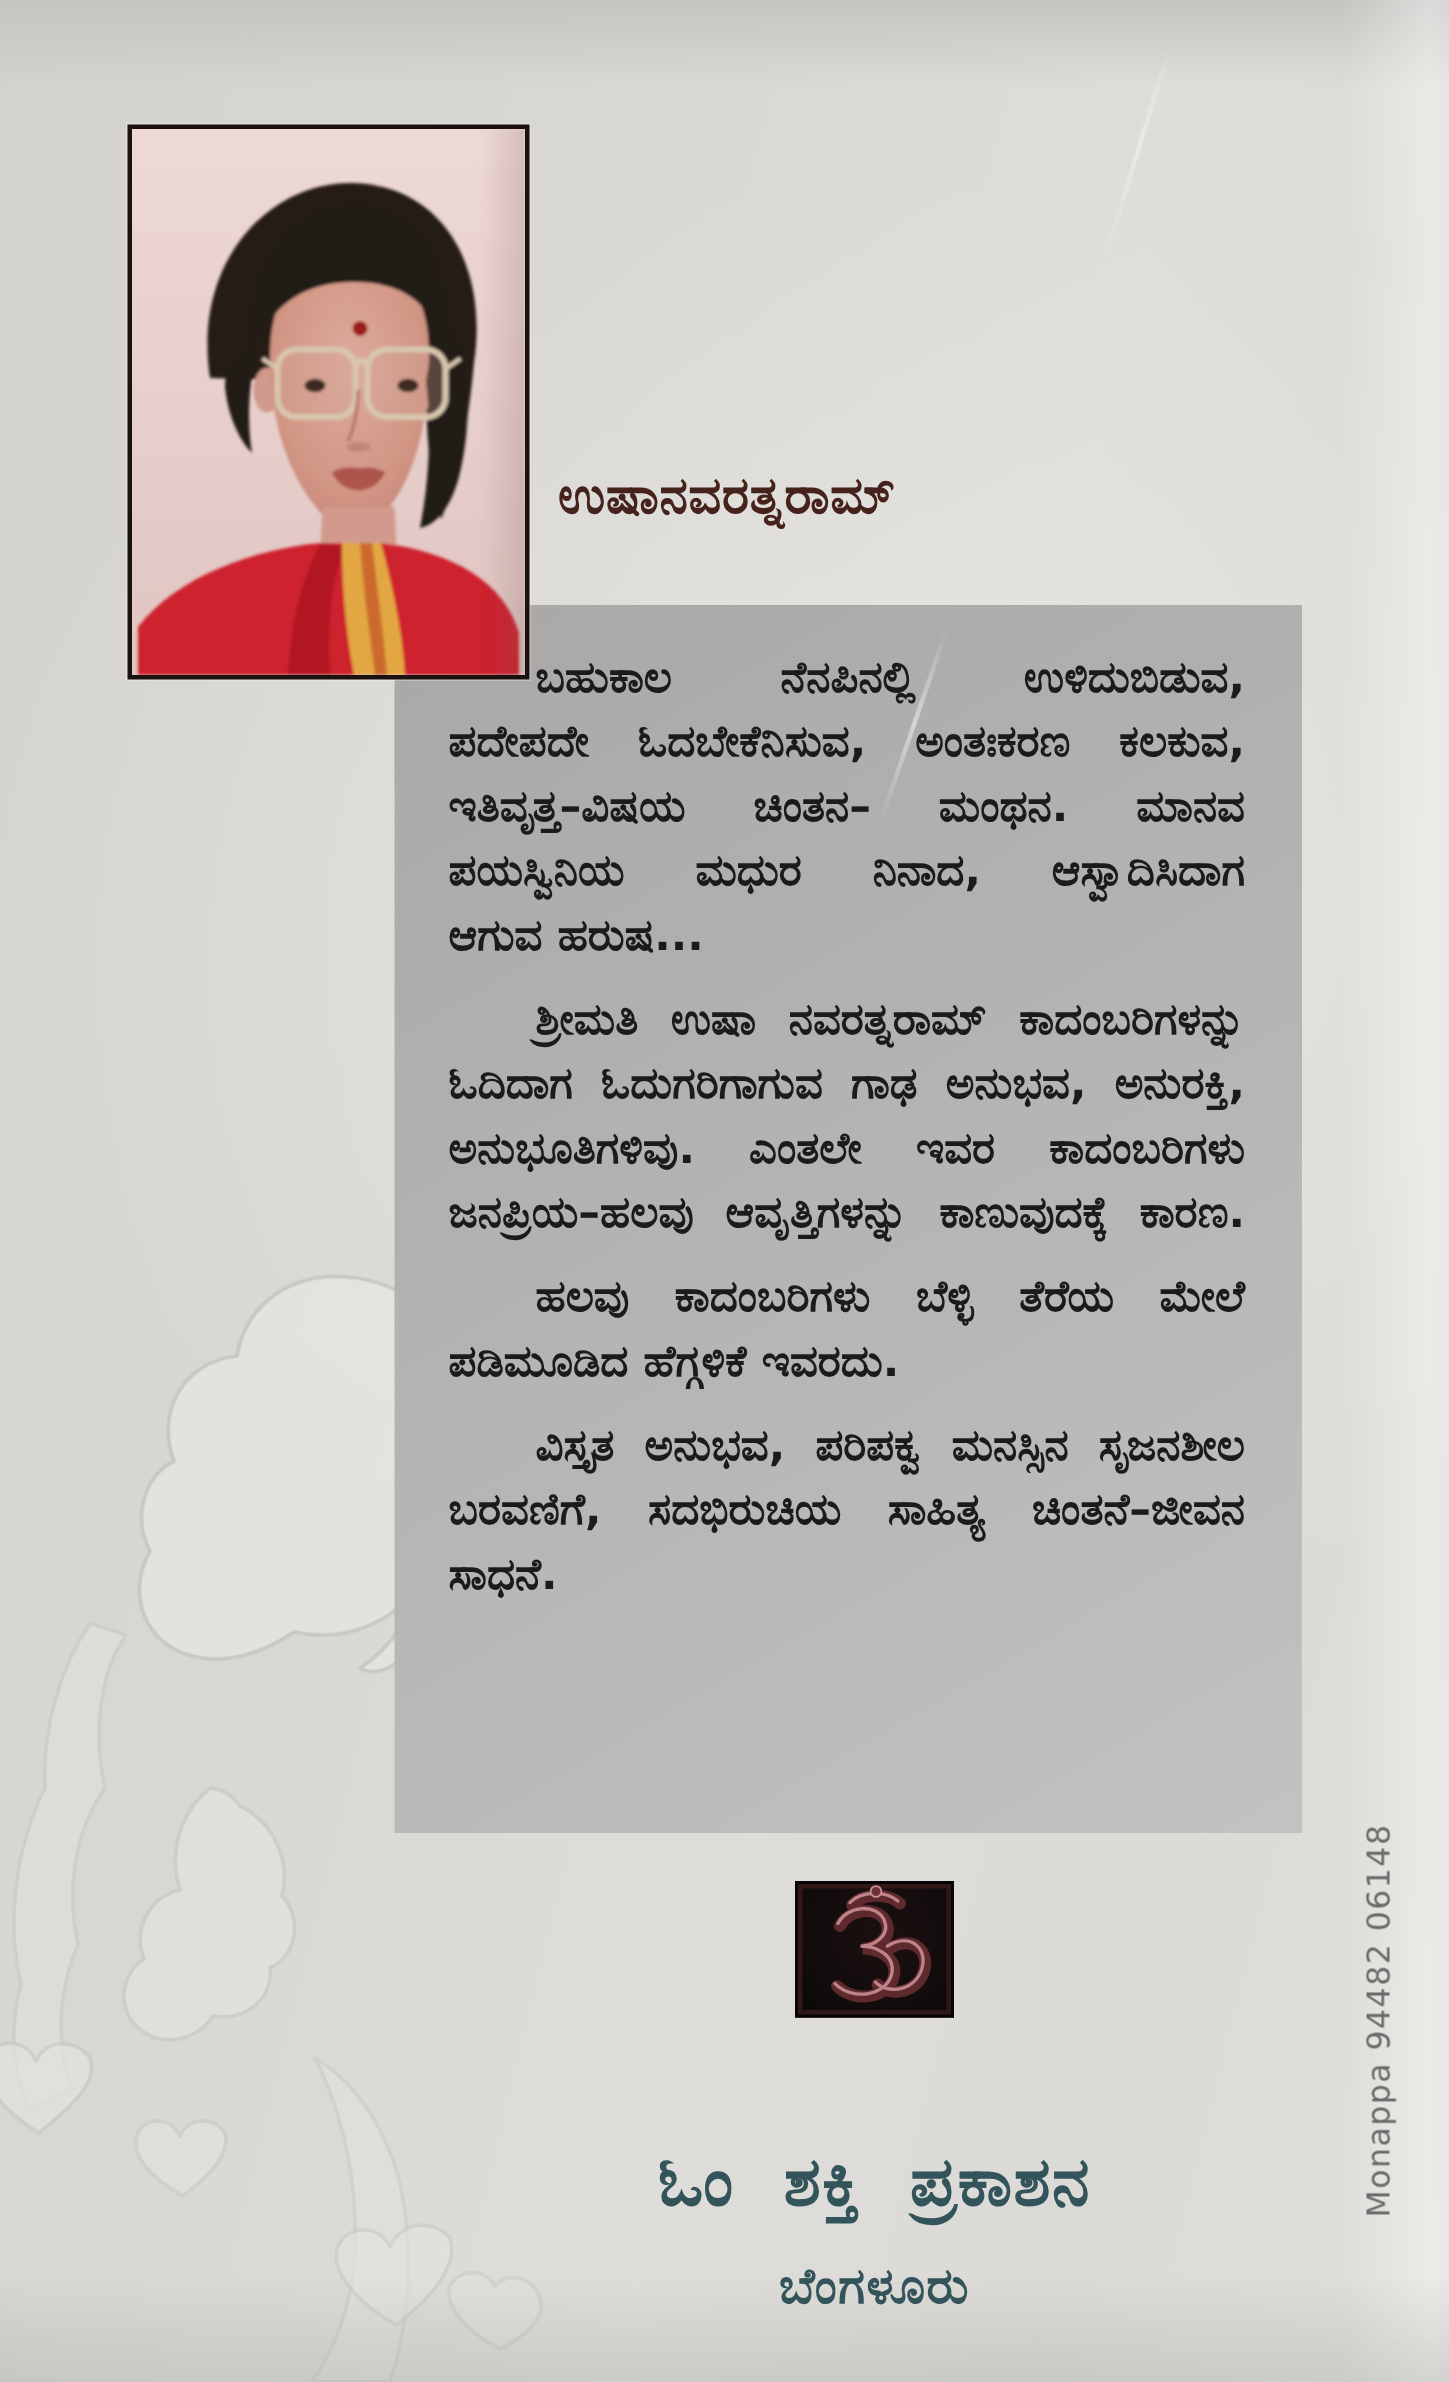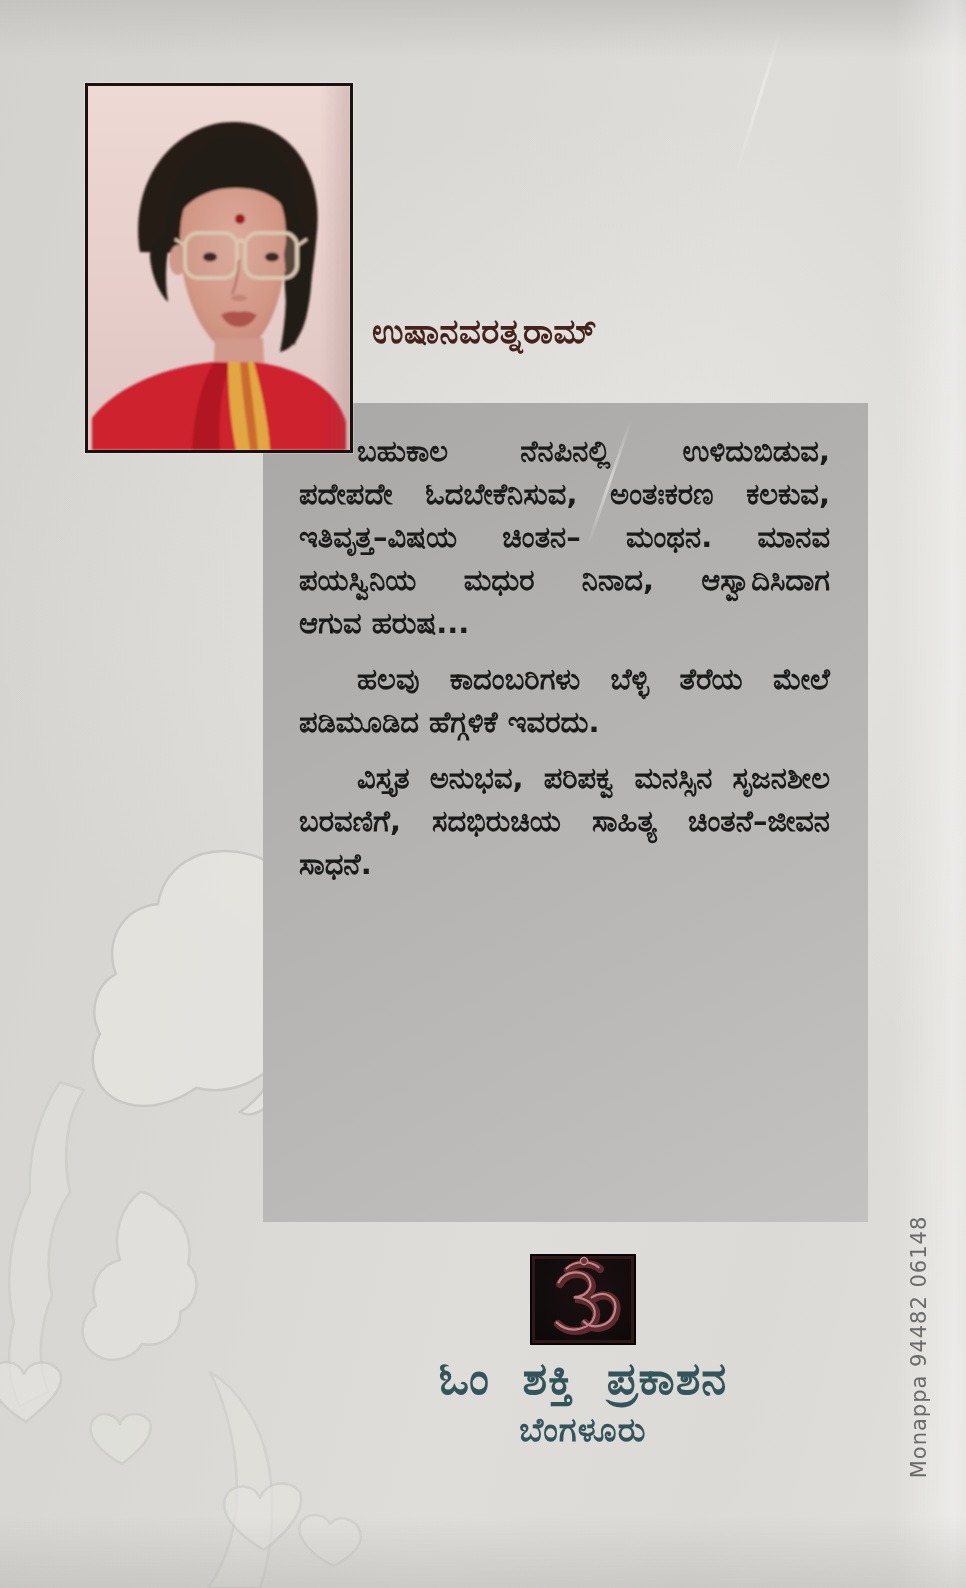--- a/index.html
+++ b/index.html
@@ -51,27 +51,27 @@
   }
   .bline.first{text-indent:58px;}
   .bline.last{text-align:right;text-align-last:left;}
 
   .om-logo{
     position:absolute;left:530px;top:1254px;width:106px;height:91px;z-index:2;
     background:radial-gradient(ellipse at 55% 40%, #1c1011 0%, #100b0b 70%, #0a0707 100%);
     box-shadow:inset 0 0 0 2px #060404, inset 0 0 0 5px #301718;
   }
   .bottom-block{
-    position:absolute;left:283px;top:1352px;width:600px;text-align:center;z-index:2;
+    position:absolute;left:283px;top:1428px;width:600px;text-align:center;z-index:2;
   }
   .publisher-name{
     font-size:45px;font-weight:700;color:#33545a;word-spacing:16px;letter-spacing:1px;white-space:nowrap;
   }
   .publisher-city{
-    margin-top:4px;font-size:33px;font-weight:700;color:#33545a;letter-spacing:1px;
+    margin-top:22px;font-size:33px;font-weight:700;color:#33545a;letter-spacing:1px;
   }
   .side-marker{
     position:absolute;left:919px;top:1347px;z-index:2;
     transform:translate(-50%,-50%) rotate(-90deg);
     font-size:21px;color:#6a6a6a;white-space:nowrap;letter-spacing:1px;
   }
 </style>
 </head>
 <body>
 
@@ -169,20 +169,26 @@
     <div class="pcrease"></div>
 
     <div class="para">
       <div class="bline first">ಬಹುಕಾಲ ನೆನಪಿನಲ್ಲಿ ಉಳಿದುಬಿಡುವ,</div>
       <div class="bline">ಪದೇಪದೇ ಓದಬೇಕೆನಿಸುವ, ಅಂತಃಕರಣ ಕಲಕುವ,</div>
       <div class="bline">ಇತಿವೃತ್ತ–ವಿಷಯ ಚಿಂತನ– ಮಂಥನ. ಮಾನವ</div>
       <div class="bline">ಪಯಸ್ವಿನಿಯ ಮಧುರ ನಿನಾದ, ಆಸ್ವಾದಿಸಿದಾಗ</div>
       <div class="bline last">ಆಗುವ ಹರುಷ...</div>
     </div>
 
+    <div class="para">
+      <div class="bline first">ಶ್ರೀಮತಿ ಉಷಾ ನವರತ್ನರಾಮ್ ಕಾದಂಬರಿಗಳನ್ನು</div>
+      <div class="bline">ಓದಿದಾಗ ಓದುಗರಿಗಾಗುವ ಗಾಢ ಅನುಭವ, ಅನುರಕ್ತಿ,</div>
+      <div class="bline">ಅನುಭೂತಿಗಳಿವು. ಎಂತಲೇ ಇವರ ಕಾದಂಬರಿಗಳು</div>
+      <div class="bline">ಜನಪ್ರಿಯ–ಹಲವು ಆವೃತ್ತಿಗಳನ್ನು ಕಾಣುವುದಕ್ಕೆ ಕಾರಣ.</div>
+    </div>
 
     <div class="para">
       <div class="bline first">ಹಲವು ಕಾದಂಬರಿಗಳು ಬೆಳ್ಳಿ ತೆರೆಯ ಮೇಲೆ</div>
       <div class="bline last">ಪಡಿಮೂಡಿದ ಹೆಗ್ಗಳಿಕೆ ಇವರದು.</div>
     </div>
 
     <div class="para">
       <div class="bline first">ವಿಸ್ತೃತ ಅನುಭವ, ಪರಿಪಕ್ವ ಮನಸ್ಸಿನ ಸೃಜನಶೀಲ</div>
       <div class="bline">ಬರವಣಿಗೆ, ಸದಭಿರುಚಿಯ ಸಾಹಿತ್ಯ ಚಿಂತನೆ–ಜೀವನ</div>
       <div class="bline last">ಸಾಧನೆ.</div>

